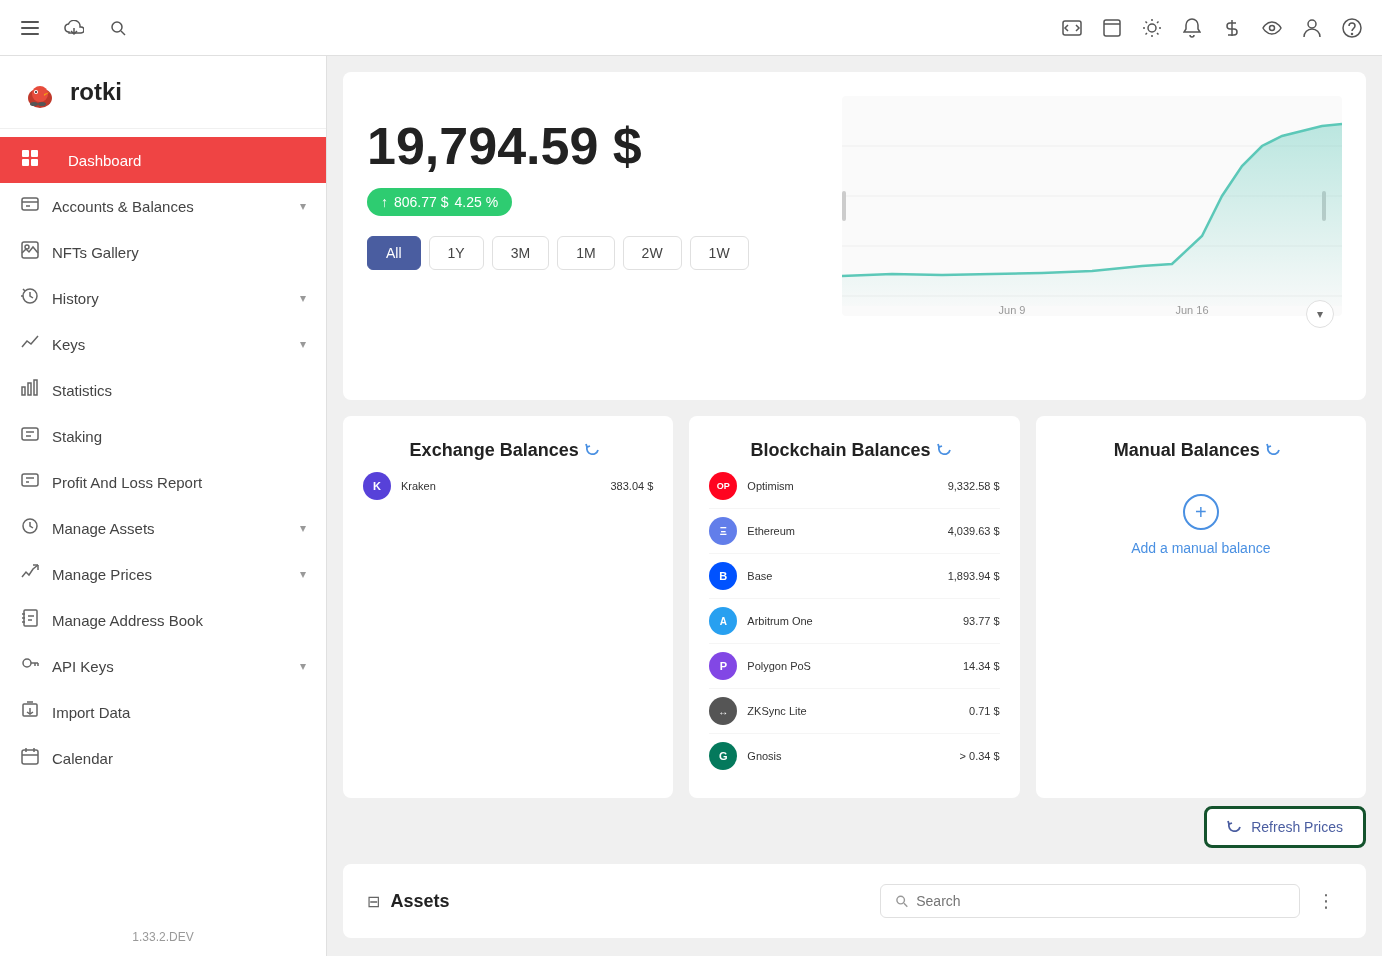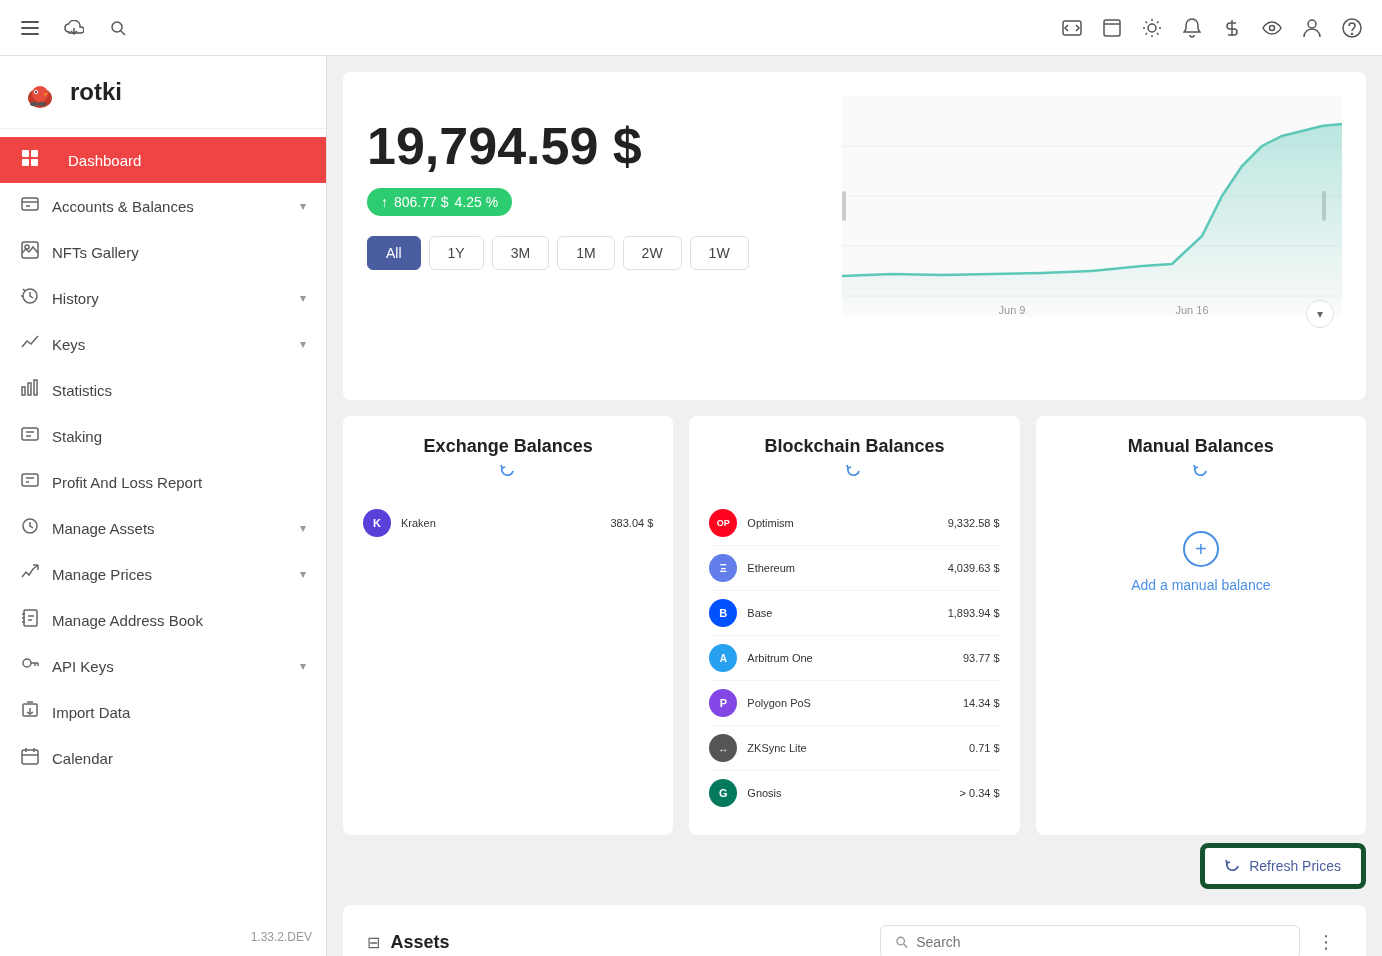--- a/index.html
+++ b/index.html
@@ -64,24 +64,24 @@
       gap: 12px;
       border-radius: 0;
       position: relative;
     }
     .nav-item.active { background: #ef4444; color: #fff; gap: 28px; }
     .nav-item.active .nav-icon { color: #fff; }
     .nav-icon { font-size: 16px; width: 20px; text-align: center; color: #666; }
     .nav-label { flex: 1; }
     .nav-chevron { font-size: 12px; color: #999; }
     .sidebar-version {
-      padding: 12px 14px;
+      padding: 12px 8px;
       font-size: 12px;
       color: #999;
-      text-align: right;
+      text-align: center;
     }
 
     
     .content {
       flex: 1;
       overflow-y: auto;
       padding: 16px;
       background: #f0f0f0;
     }
 
@@ -163,23 +163,22 @@
       margin-bottom: 16px;
     }
     .balance-card {
       background: #fff;
       border-radius: 8px;
       padding: 20px;
     }
     .balance-card-header {
       display: flex;
       align-items: center;
-      justify-content: flex-start;
-      margin-bottom: 16px;
-      flex-direction: column;
+      justify-content: center;
+      margin-bottom: 0;
     }
     .balance-card-title {
       font-size: 18px;
       font-weight: 600;
       color: #222;
     }
     .refresh-icon {
       width: 28px;
       height: 28px;
       display: flex;
@@ -240,21 +239,21 @@
       display: flex;
       justify-content: flex-end;
       margin-bottom: 16px;
       margin-top: -8px;
     }
     .refresh-prices-btn {
       display: flex;
       align-items: center;
       gap: 8px;
       padding: 10px 20px;
-      border: 5px solid #14532d;
+      border: 3px solid #14532d;
       border-radius: 8px;
       background: #fff;
       cursor: pointer;
       font-size: 14px;
       color: #4a5da0;
       font-weight: 500;
     }
 
     
     .assets-card {

